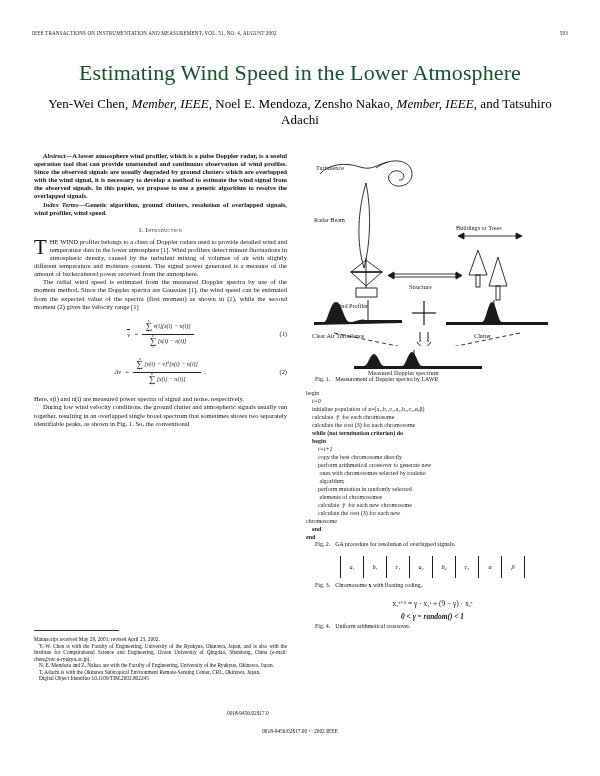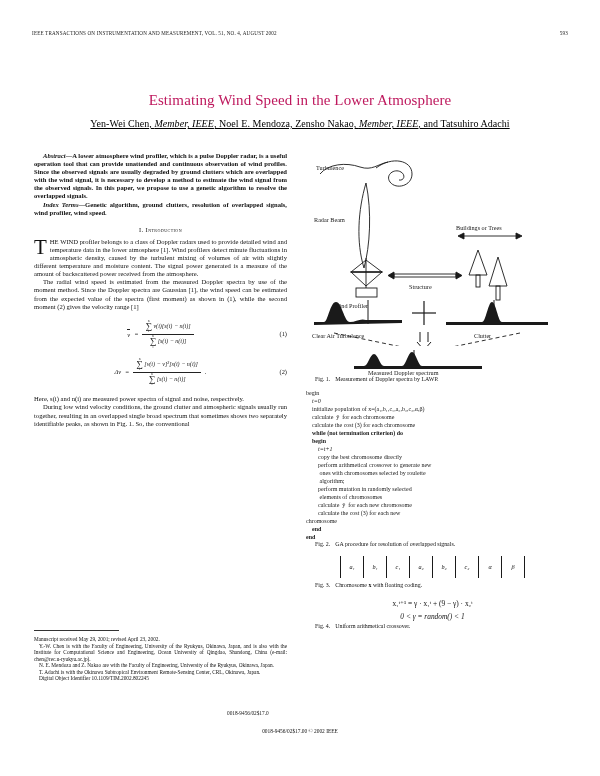--- a/index.html
+++ b/index.html
@@ -38,32 +38,30 @@
   .runhead .pno { font-size: 5.1px; }
 
   
   .titleblock {
     position: absolute;
     left: 32px; top: 60px;
     width: 536px;
     text-align: center;
   }
   .title {
-    font-size: 15px;
+    font-size: 22px;
     line-height: 25px;
     font-weight: normal;
     letter-spacing: 0.1px;
-    color: #be185d;
-    margin-top: 28px;
+    color: #14532d;
   }
   .authors {
-    margin-top: 5px;
-    font-size: 10px;
+    margin-top: 11px;
+    font-size: 13px;
     letter-spacing: 0.05px;
-    text-decoration: underline;
   }
   .authors i { font-style: italic; }
 
   
   .col {
     position: absolute;
     width: 253px;
     text-align: justify;
     font-size: 6.6px;
     line-height: 8.1px;
@@ -247,21 +245,21 @@
     position: relative;
     width: 253px;
     margin-top: 9px;
     font-size: 7.4px;
     line-height: 12.5px;
     text-align: center;
     color: #111;
     filter: blur(0.1px);
   }
   .fig4 .ln { white-space: nowrap; }
-  .fig4 .rnd { font-style: italic; }
+  .fig4 .rnd { font-style: italic; font-weight: bold; }
 </style>
 </head>
 <body>
 
 <div class="page">
 
   <div class="runhead">
     <span class="jrnl">IEEE TRANSACTIONS ON INSTRUMENTATION AND MEASUREMENT, VOL. 51, NO. 4, AUGUST 2002</span>
     <span class="pno">593</span>
   </div>

